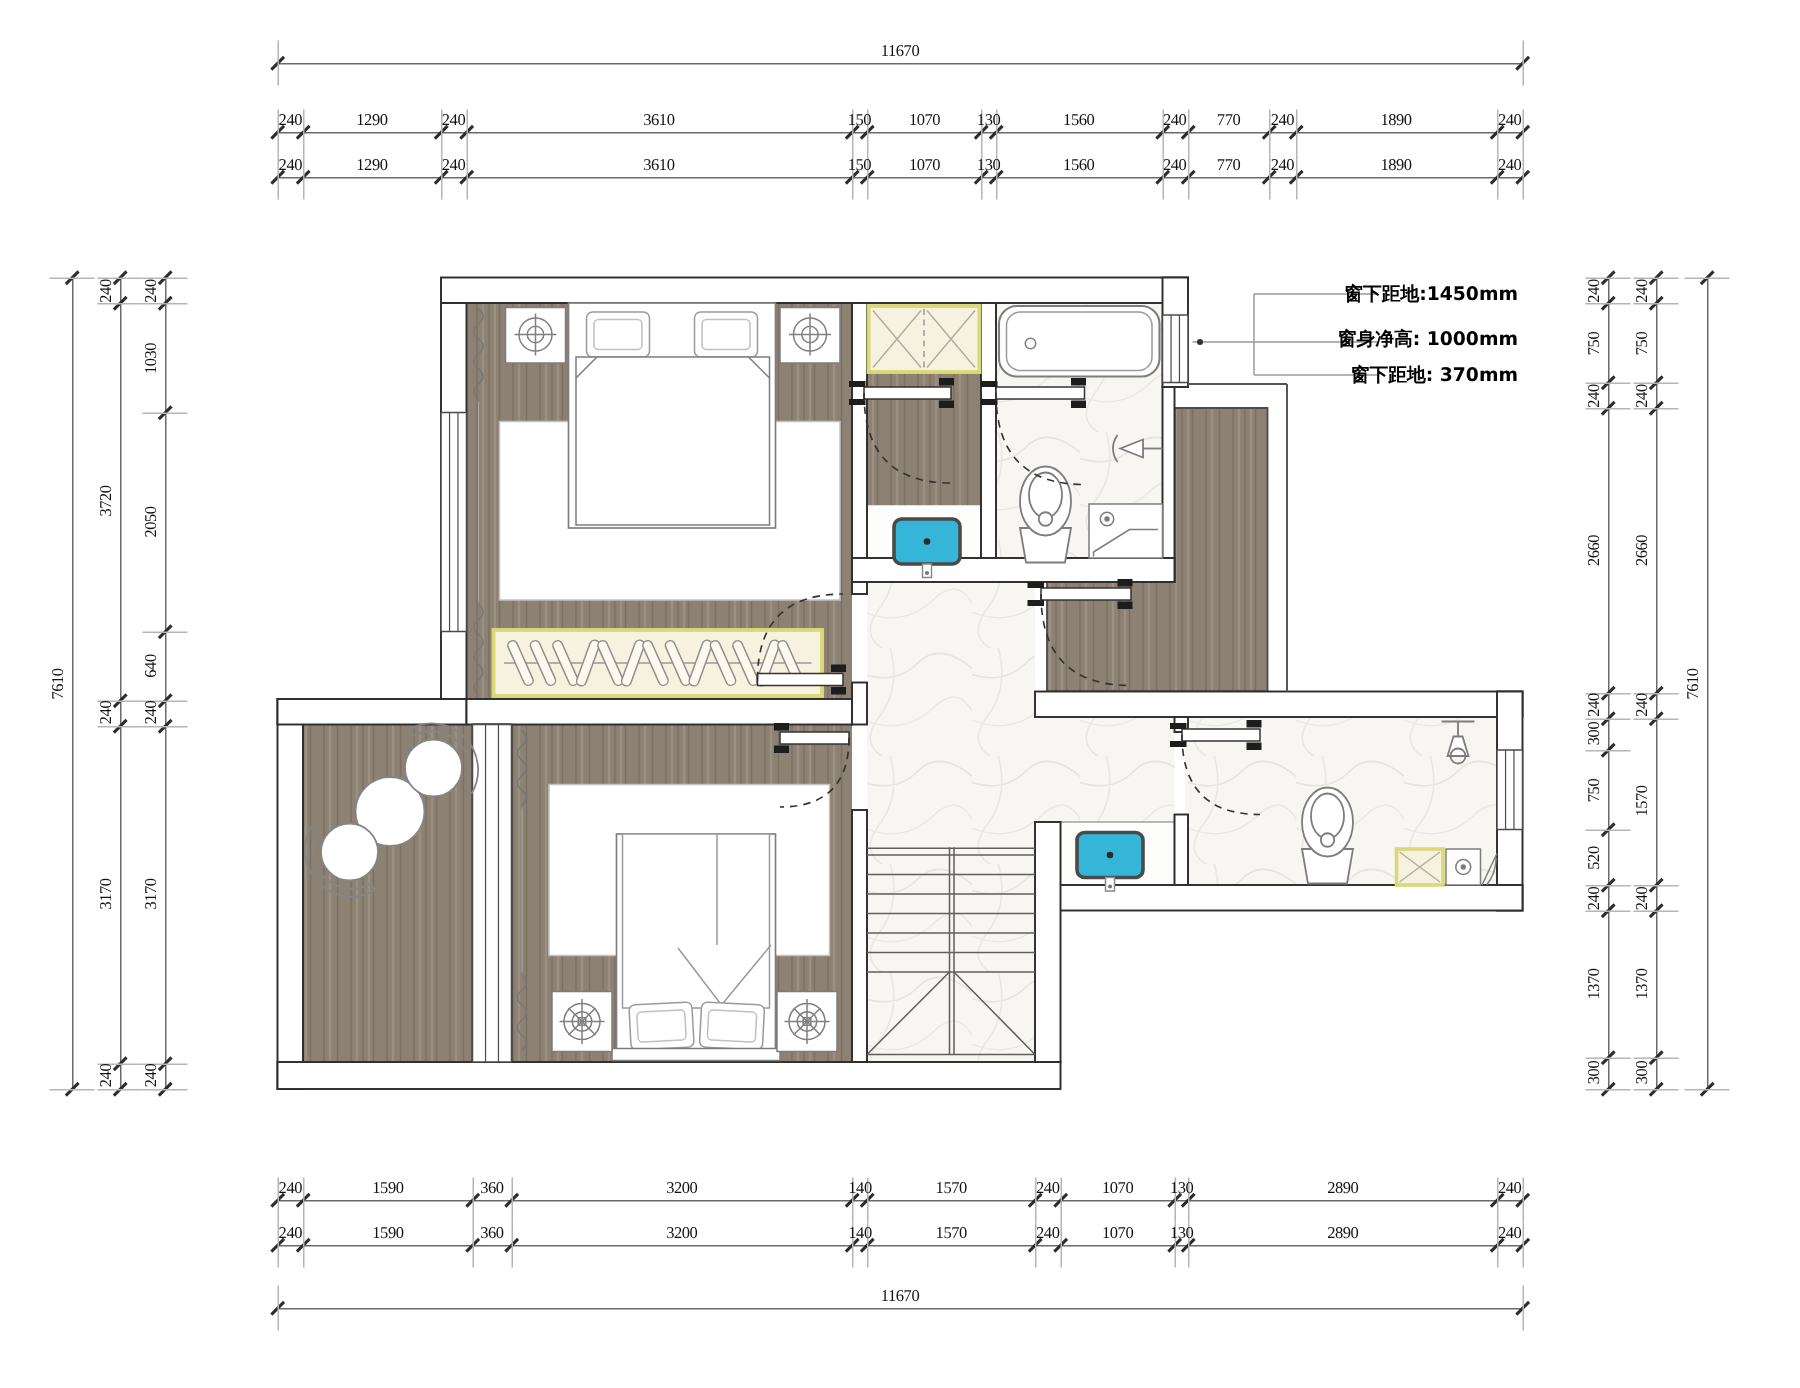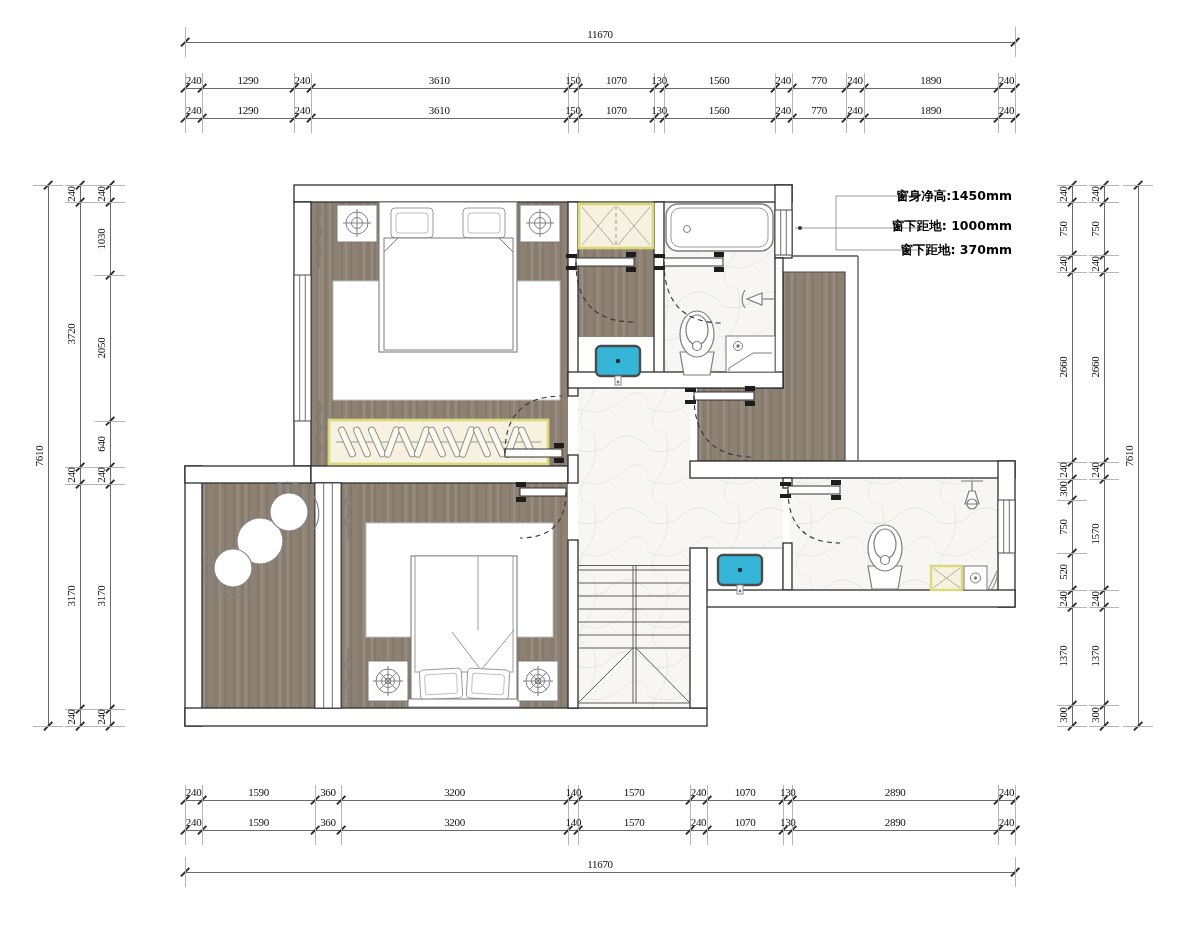--- a/index.html
+++ b/index.html
@@ -587,15 +587,15 @@
     <span class="dim-label" style="left: 1095px; top: 655.976px; transform: translate(-50%, -50%) rotate(-90deg);">1370</span>
     <span class="dim-label" style="left: 1095px; top: 715.336px; transform: translate(-50%, -50%) rotate(-90deg);">300</span>
     <span class="dim-line" style="left: 1138px; top: 185px; width: 1px; height: 541px;"></span>
     <span class="dim-tick" style="left: 1138px; top: 185px;"></span>
     <span class="dim-ext" style="left: 1123px; top: 185px; width: 30px; height: 1px;"></span>
     <span class="dim-tick" style="left: 1138px; top: 726px;"></span>
     <span class="dim-ext" style="left: 1123px; top: 726px; width: 30px; height: 1px;"></span>
     <span class="dim-label" style="left: 1129px; top: 455.5px; transform: translate(-50%, -50%) rotate(-90deg);">7610</span>
   </div>
 
-<div class="anno-line" style="top:188px">窗身净高:1450mm</div>
-<div class="anno-line" style="top:218px">窗下距地: 1000mm</div>
+<div class="anno-line" style="top:188px">窗下距地:1450mm</div>
+<div class="anno-line" style="top:218px">窗身净高: 1000mm</div>
 <div class="anno-line" style="top:242px">窗下距地: 370mm</div>
 
 </body></html>

